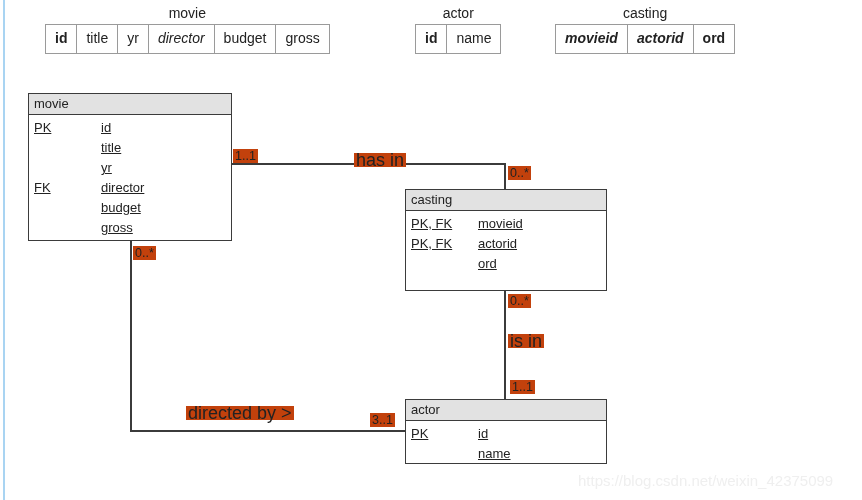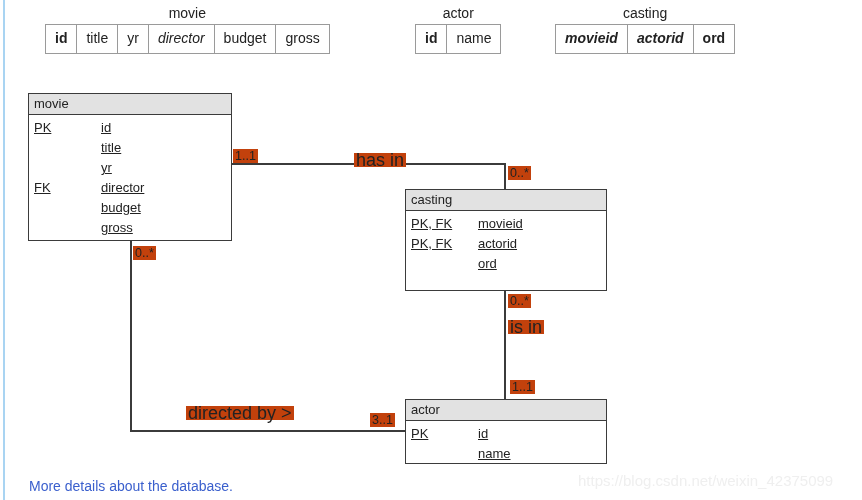--- a/index.html
+++ b/index.html
@@ -181,24 +181,23 @@
         <span class="nm">name</span>
       </div>
     </div>
   </div>
 
   <div class="lbl" style="left:233px;top:149px;">1..1</div>
   <div class="lbl rel" style="left:354px;top:153px;">has in</div>
   <div class="lbl" style="left:508px;top:166px;">0..*</div>
 
   <div class="lbl" style="left:508px;top:294px;">0..*</div>
-  <div class="lbl rel" style="left:508px;top:320px;">is in</div>
+  <div class="lbl rel" style="left:508px;top:334px;">is in</div>
   <div class="lbl" style="left:510px;top:380px;">1..1</div>
 
   <div class="lbl" style="left:133px;top:246px;">0..*</div>
   <div class="lbl rel" style="left:186px;top:406px;">directed by &gt;</div>
   <div class="lbl" style="left:370px;top:413px;">3..1</div>
 
-  <a class="more-link">More details about the database.</a>
 
   <div class="watermark">https://blog.csdn.net/weixin_42375099</div>
 
 </div>
 
 </body></html>

